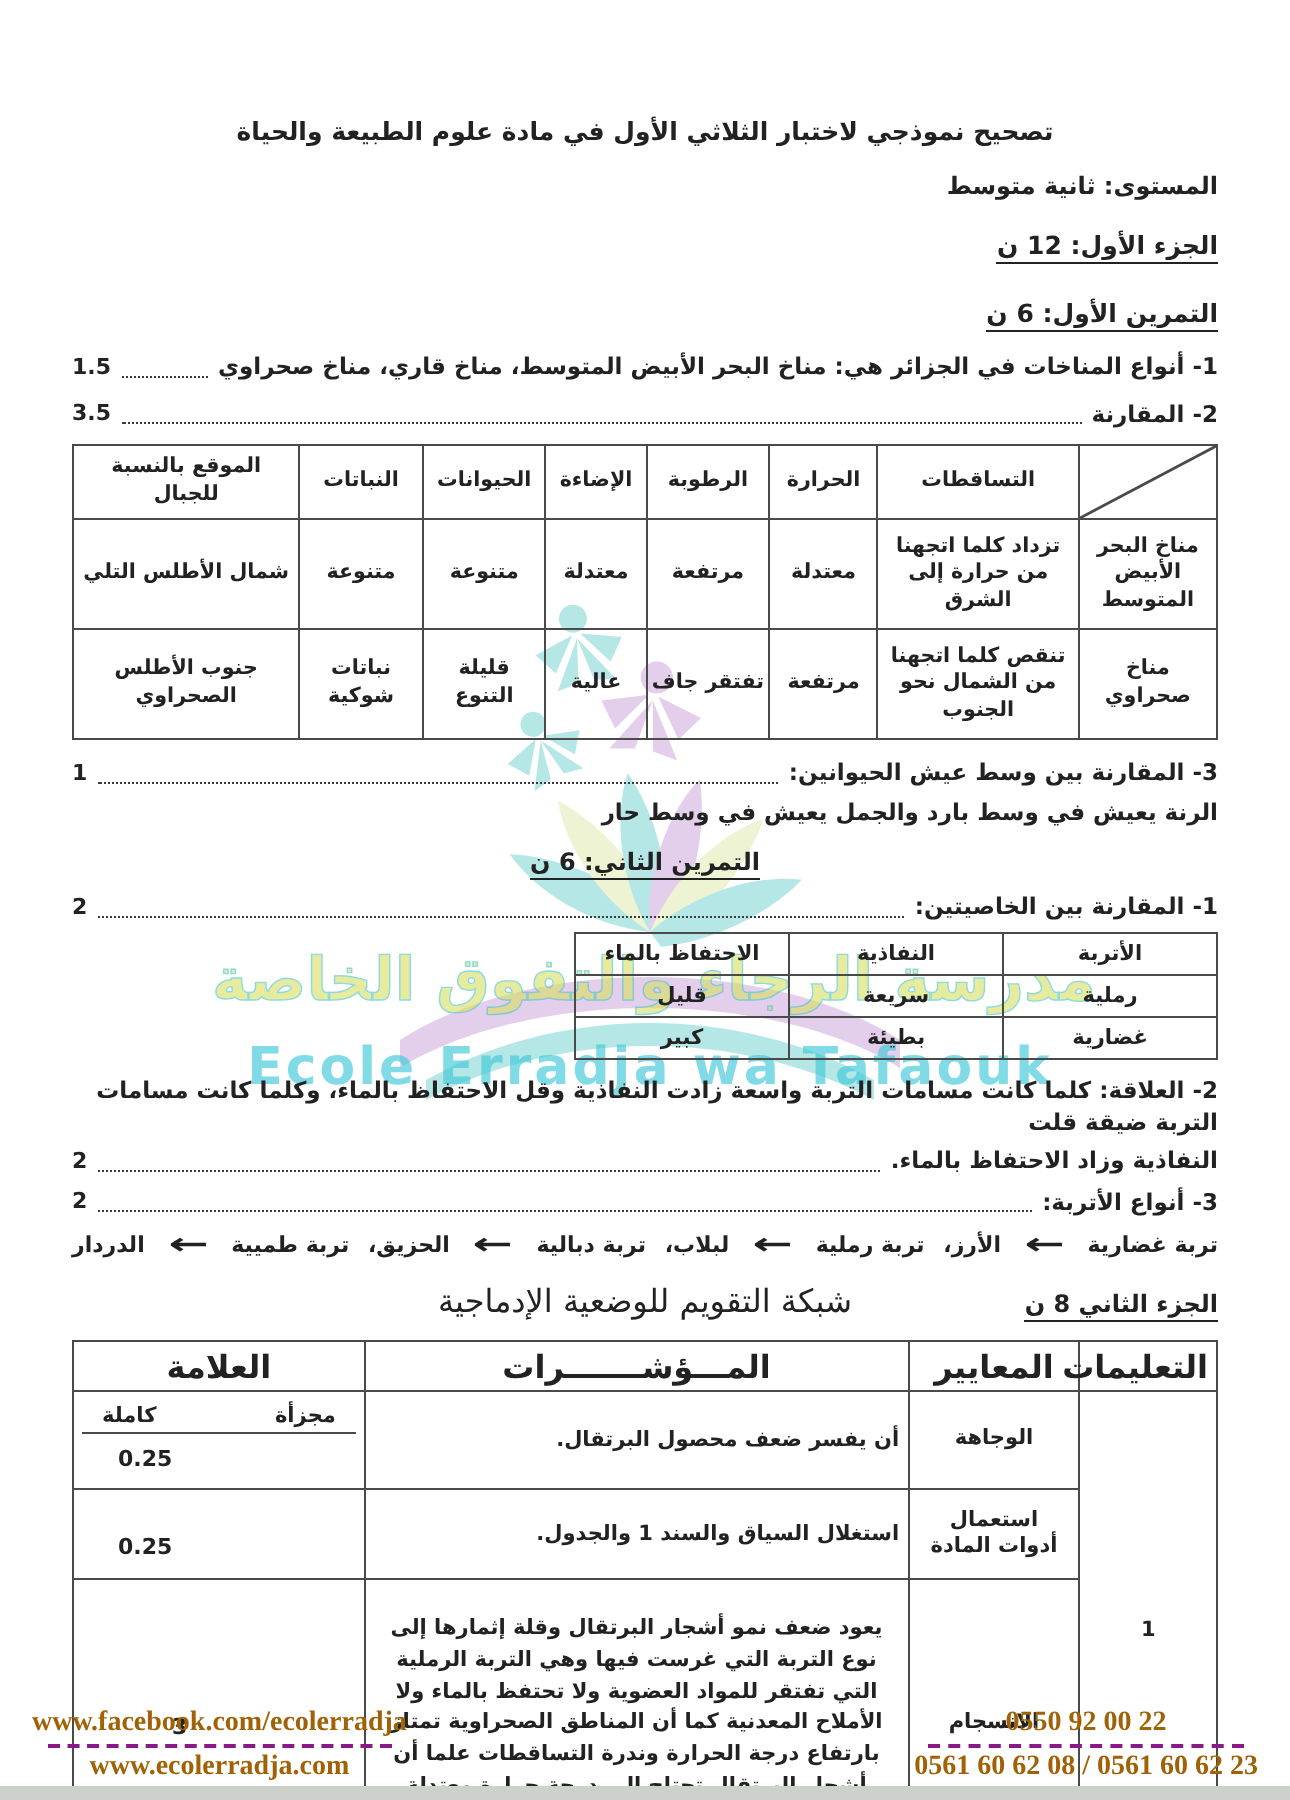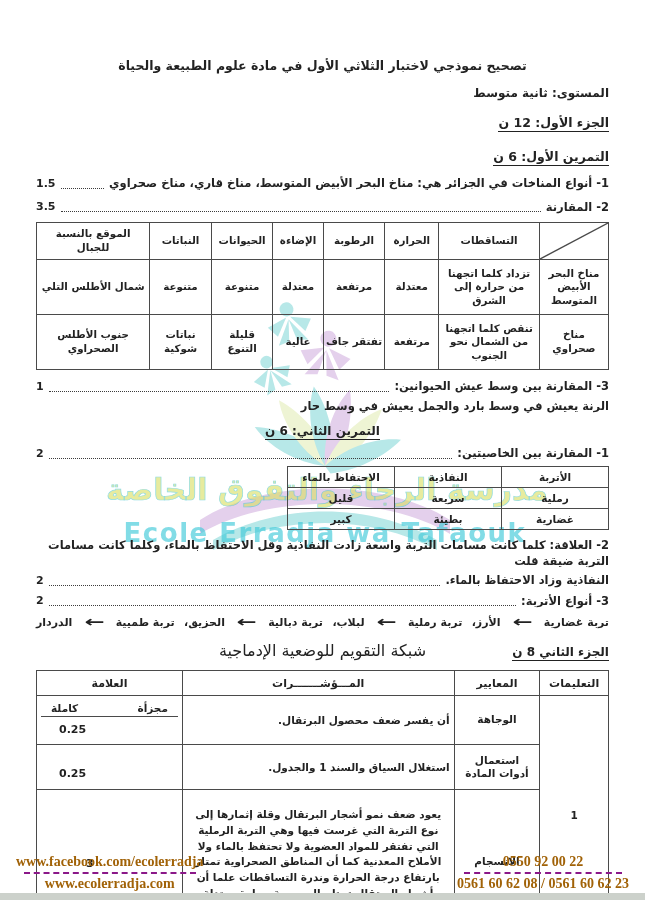--- a/index.html
+++ b/index.html
@@ -34,21 +34,21 @@
   
   .soilmap{display:flex;justify-content:space-between;align-items:center;font-size:11px;font-weight:bold;margin:2px 0 10px 0;}
   .arrow{font-size:15px;font-weight:bold;transform:scaleX(1.6);display:inline-block;margin:0 6px;}
   
   .part2row{position:relative;margin:4px 0 9px 0;height:20px;}
   .part2heading{position:absolute;right:0;top:0;}
   .gridtitle{text-align:center;font-size:16px;font-weight:normal;}
   
   .grid{width:100%;border:1.2px solid #4a4a4a;table-layout:fixed;}
   .grid td{border:1px solid #4a4a4a;font-size:10.5px;font-weight:bold;padding:2px 4px;vertical-align:middle;}
-  .grid .ghead td{text-align:center;height:20px;font-size:11px;}
+  .grid .ghead td{text-align:center;height:20px;font-size:16px;}
   .instrcell{text-align:center;vertical-align:top;padding-top:20px;}
   .critcell{text-align:center;line-height:1.3;}
   .indcell{text-align:right;padding:3px 8px;}
   .longind{text-align:center;font-size:10.3px;line-height:1.5;vertical-align:top;padding-top:4px;}
   .markcell{vertical-align:top;padding:0;}
   .submarks{display:flex;justify-content:space-between;border-bottom:1px solid #4a4a4a;padding:0 10px;font-size:10.5px;height:16px;align-items:center;}
   .markval{text-align:left;direction:ltr;padding:6px 0 4px 18px;font-size:11px;}
   .markval3{text-align:left;direction:ltr;padding:2px 0 0 45px;font-size:11px;}
   .row1 td{height:44px;}
   .row2 td{height:40px;}

